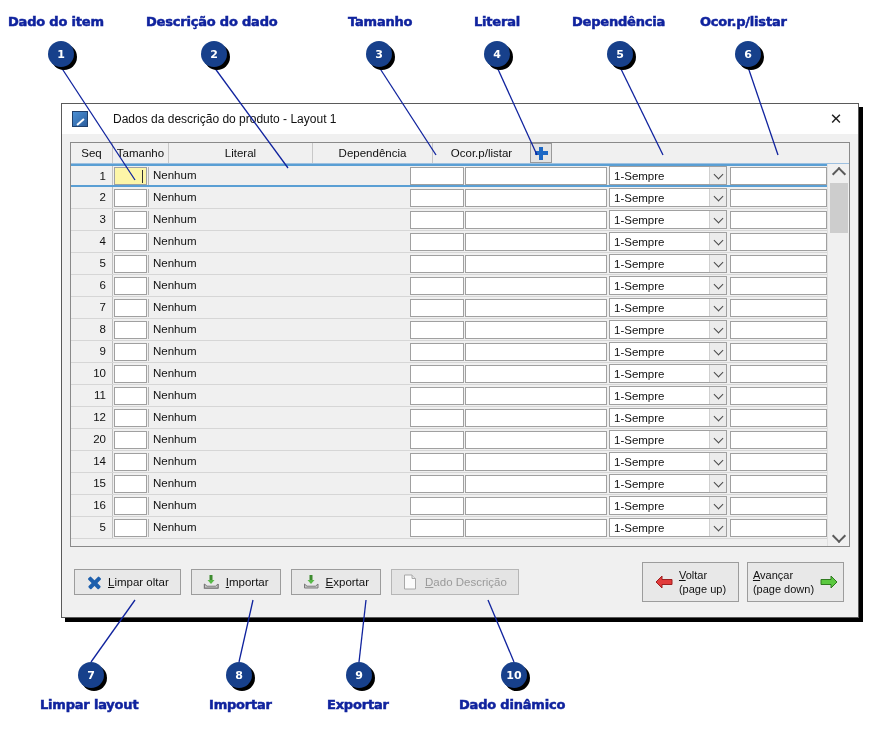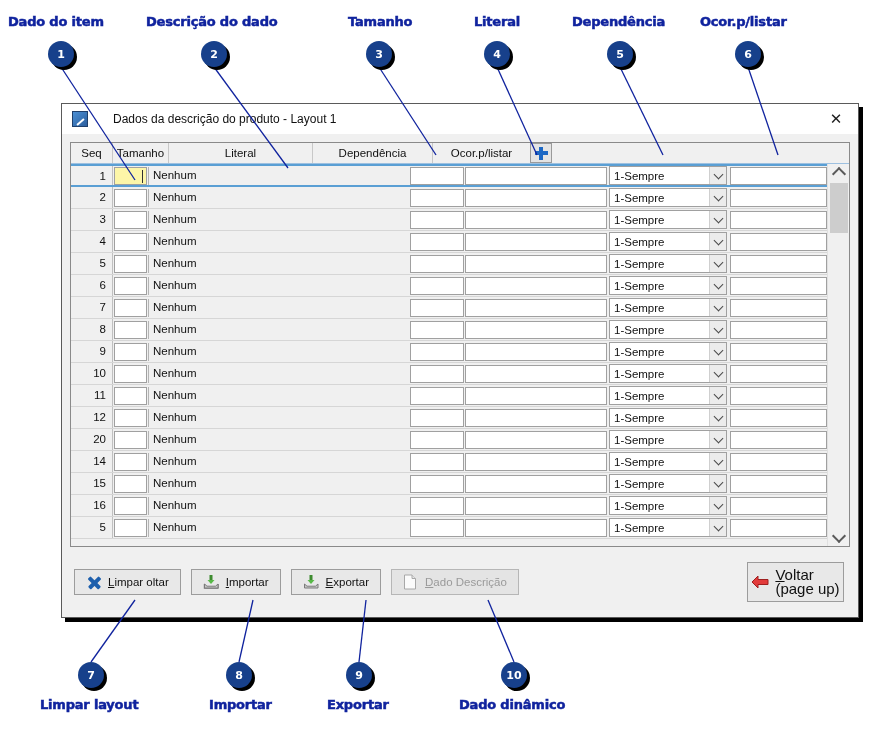--- a/index.html
+++ b/index.html
@@ -364,21 +364,21 @@
   .btn-nav {
     width: 97px;
     height: 40px;
     background: #e8e8e8;
     border: 1px solid #9c9c9c;
     box-sizing: border-box;
     display: flex;
     align-items: center;
     justify-content: center;
     gap: 6px;
-    font-size: 15px;
+    font-size: 11px;
     color: #101010;
   }
   .nav-lines { display: flex; flex-direction: column; line-height: 14px; }
   .nav-lines u { text-decoration: underline; }
 
   
   .ico { width: 16px; height: 16px; flex: none; position: relative; }
   .ico-x::before, .ico-x::after {
     content: "";
     position: absolute;
@@ -728,20 +728,31 @@
             <svg width="18" height="14" viewBox="0 0 18 14">
               <path d="M7 1 L7 4.5 L17 4.5 L17 9.5 L7 9.5 L7 13 L1 7 Z" fill="#e23b3b" stroke="#9e1f1f" stroke-width="1"></path>
             </svg>
           </span>
           <span class="nav-lines">
             <span><u>V</u><span>oltar</span></span>
             <span>(page up)</span>
           </span>
         </div>
 
+        <div class="btn-nav">
+          <span class="nav-lines">
+            <span><u>A</u><span>vançar</span></span>
+            <span>(page down)</span>
+          </span>
+          <span class="arrow-r">
+            <svg width="18" height="14" viewBox="0 0 18 14">
+              <path d="M11 1 L11 4.5 L1 4.5 L1 9.5 L11 9.5 L11 13 L17 7 Z" fill="#5bc93f" stroke="#2f7a1f" stroke-width="1"></path>
+            </svg>
+          </span>
+        </div>
       </div>
     </div>
   </div>
 </div>
 
 <div id="annotations">
   <svg id="anno-lines" width="875" height="731" style="position:absolute;left:0;top:0;">
       <line x1="61" y1="67" x2="135" y2="180" stroke="#10239e" stroke-width="1.3"></line>
       <line x1="214" y1="67" x2="288" y2="168" stroke="#10239e" stroke-width="1.3"></line>
       <line x1="379" y1="67" x2="436" y2="155" stroke="#10239e" stroke-width="1.3"></line>

